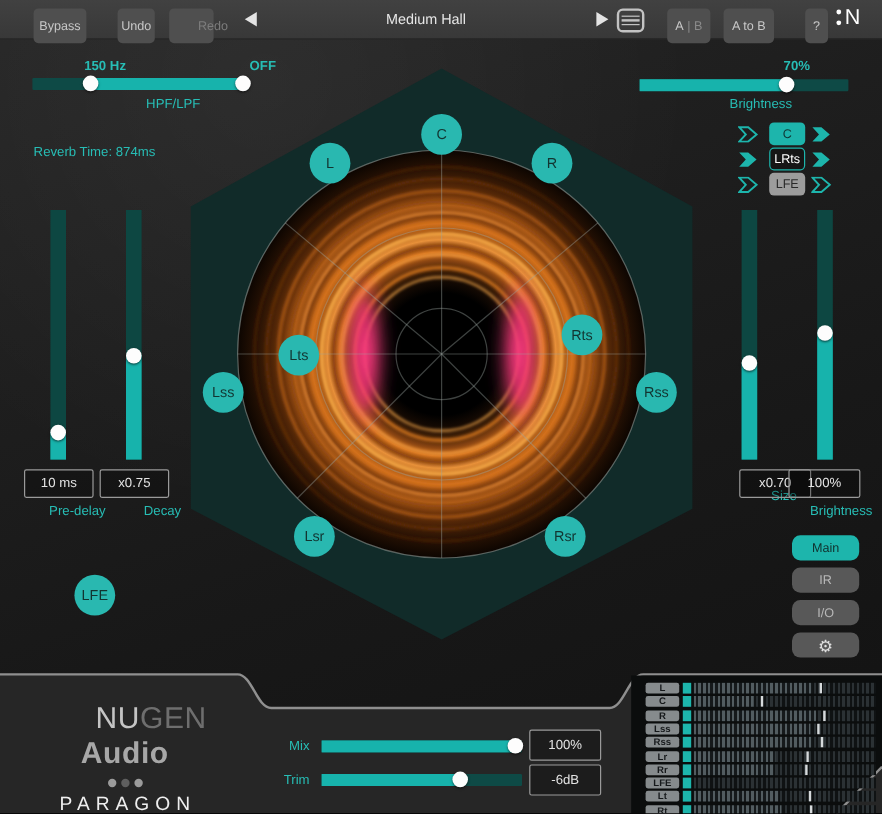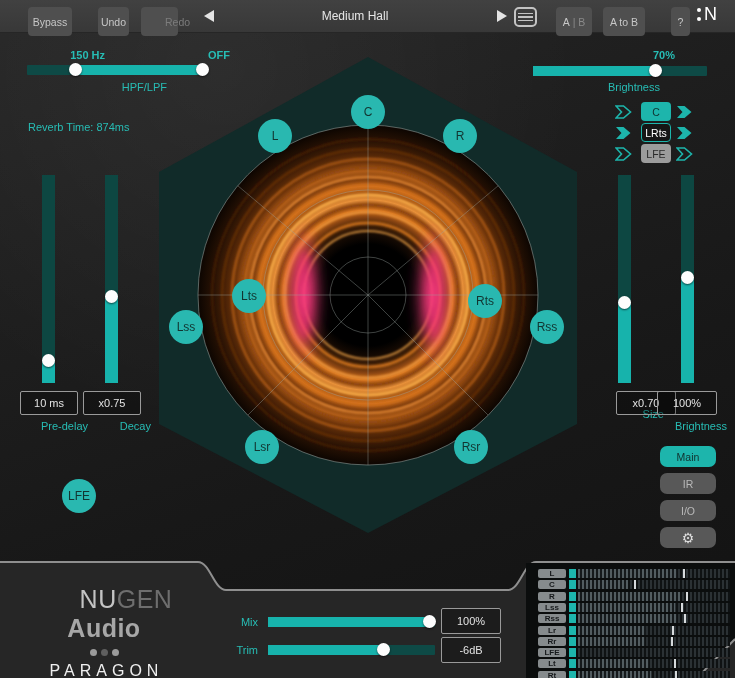--- a/index.html
+++ b/index.html
@@ -359,19 +359,19 @@
             <div class="mlit" style="width: 48%;"></div>
             <div class="mpeak" style="left: 64%;"></div>
           </div>
         </div>
       </div>
   </div>
 <div class="node" style="left: 351px; top: 95px;">C</div>
     <div class="node" style="left: 258px; top: 119px;">L</div>
     <div class="node" style="left: 443px; top: 119px;">R</div>
     <div class="node" style="left: 232px; top: 279px;">Lts</div>
-    <div class="node" style="left: 468px; top: 284px; text-align: center;">Rts</div>
+    <div class="node" style="left: 468px; top: 262px; text-align: center;">Rts</div>
     <div class="node" style="left: 169px; top: 310px;">Lss</div>
     <div class="node" style="left: 530px; top: 310px;">Rss</div>
     <div class="node" style="left: 245px; top: 430px;">Lsr</div>
     <div class="node" style="left: 454px; top: 430px;">Rsr</div>
     <div class="node" style="left: 62px; top: 479px;">LFE</div>
   </div>
 
 </body></html>

